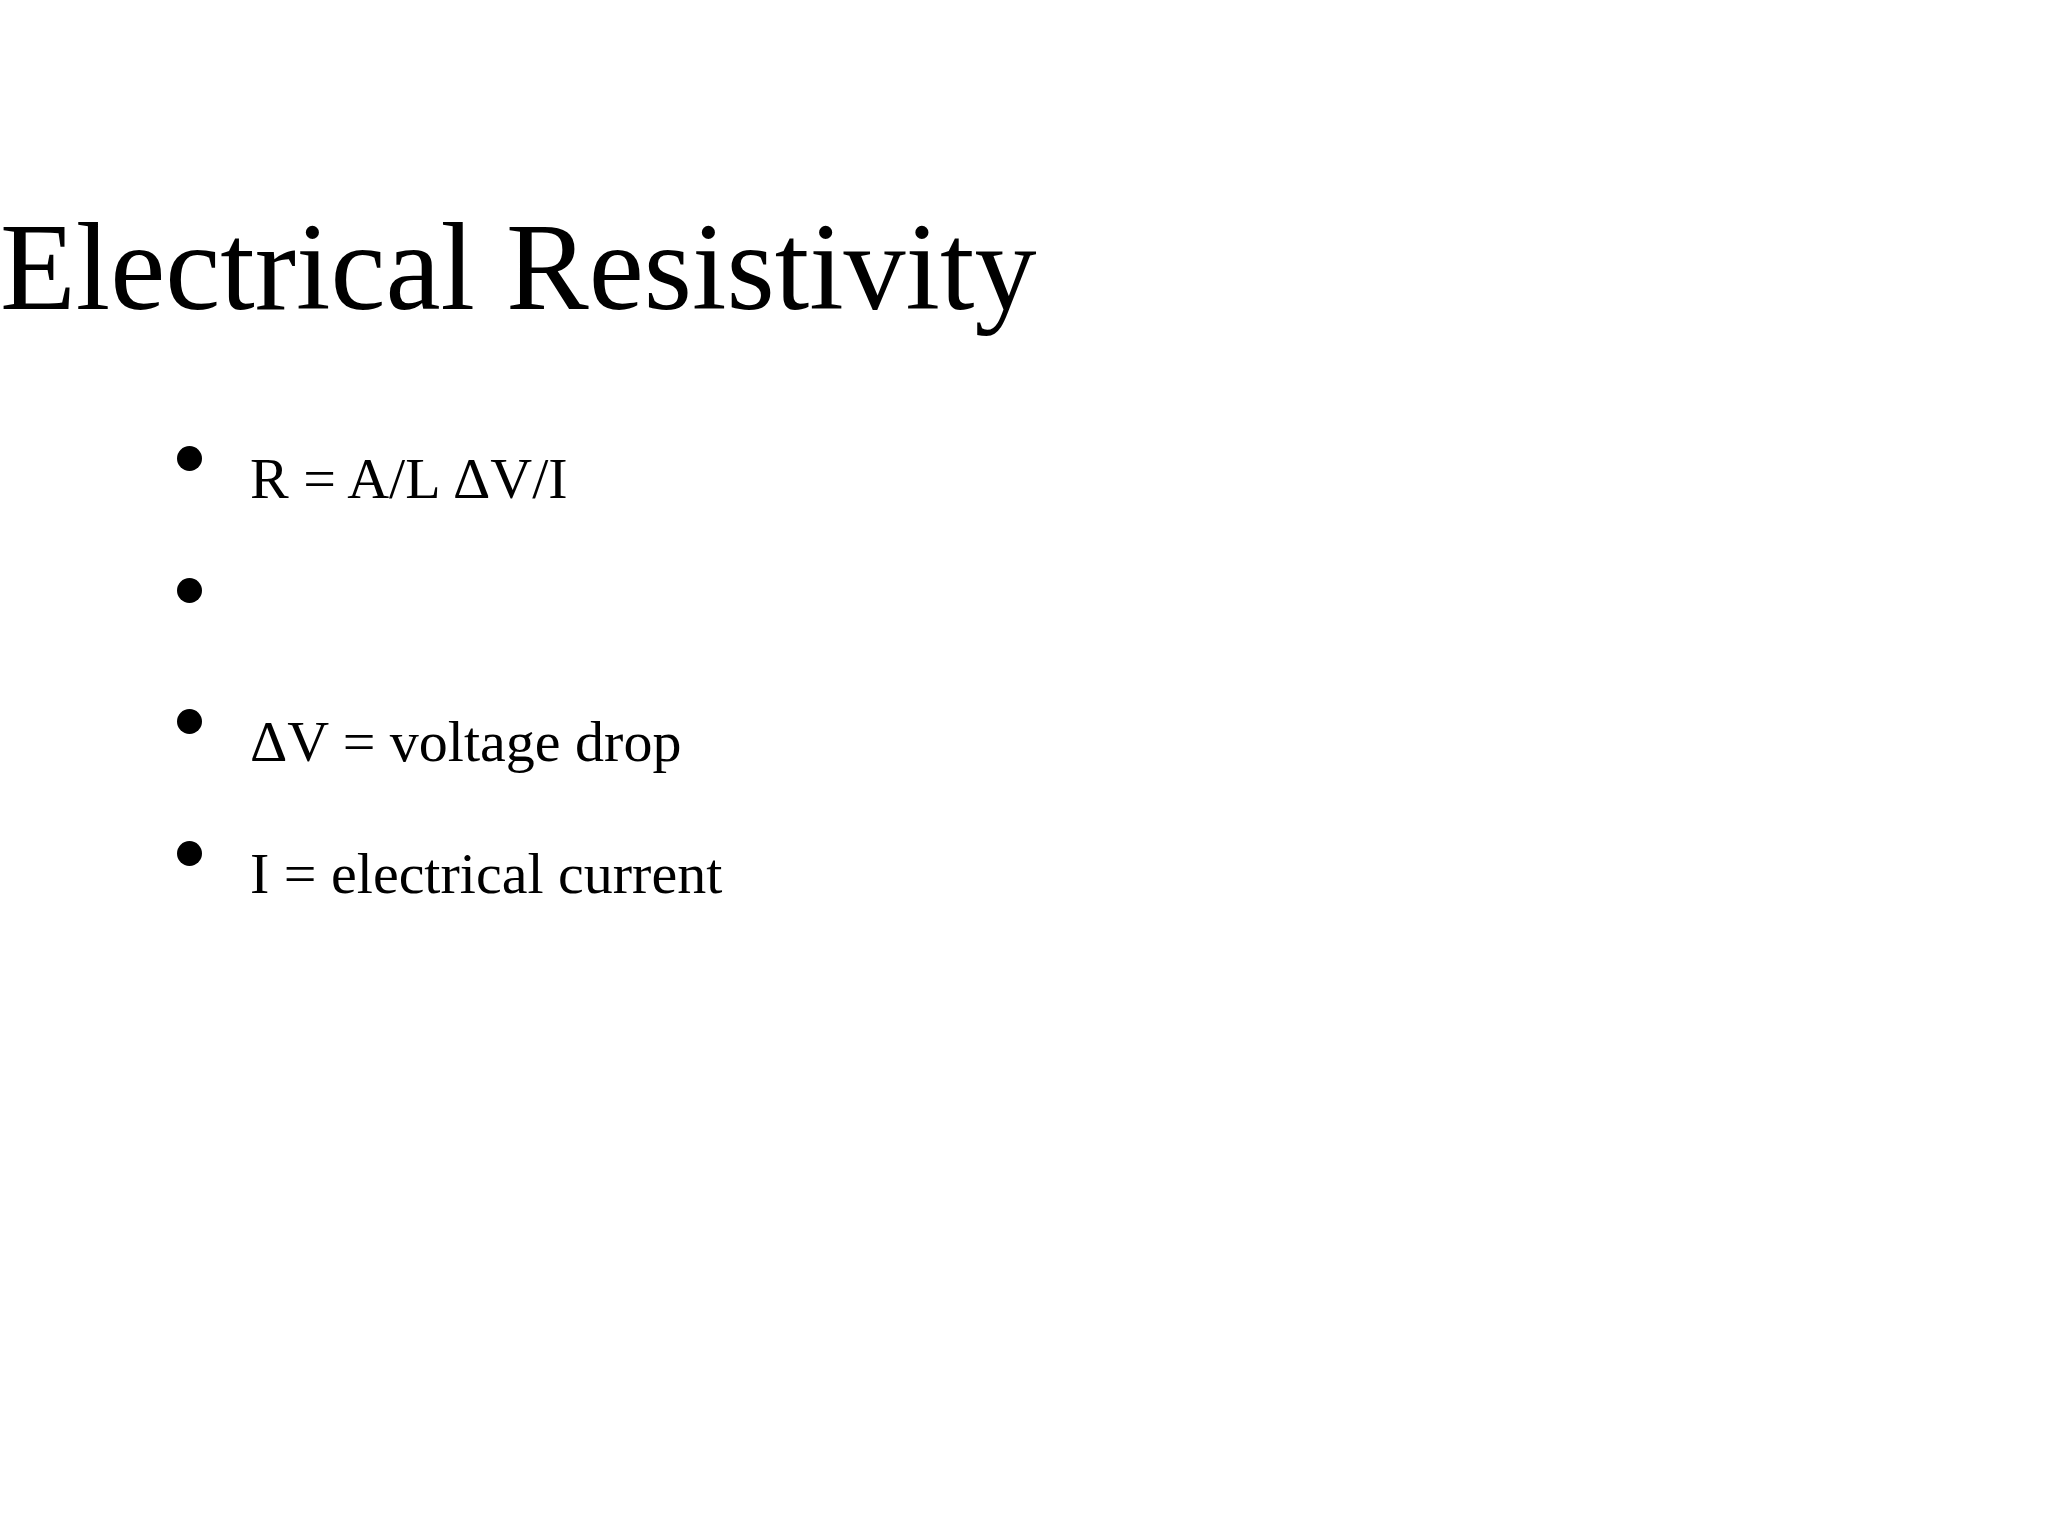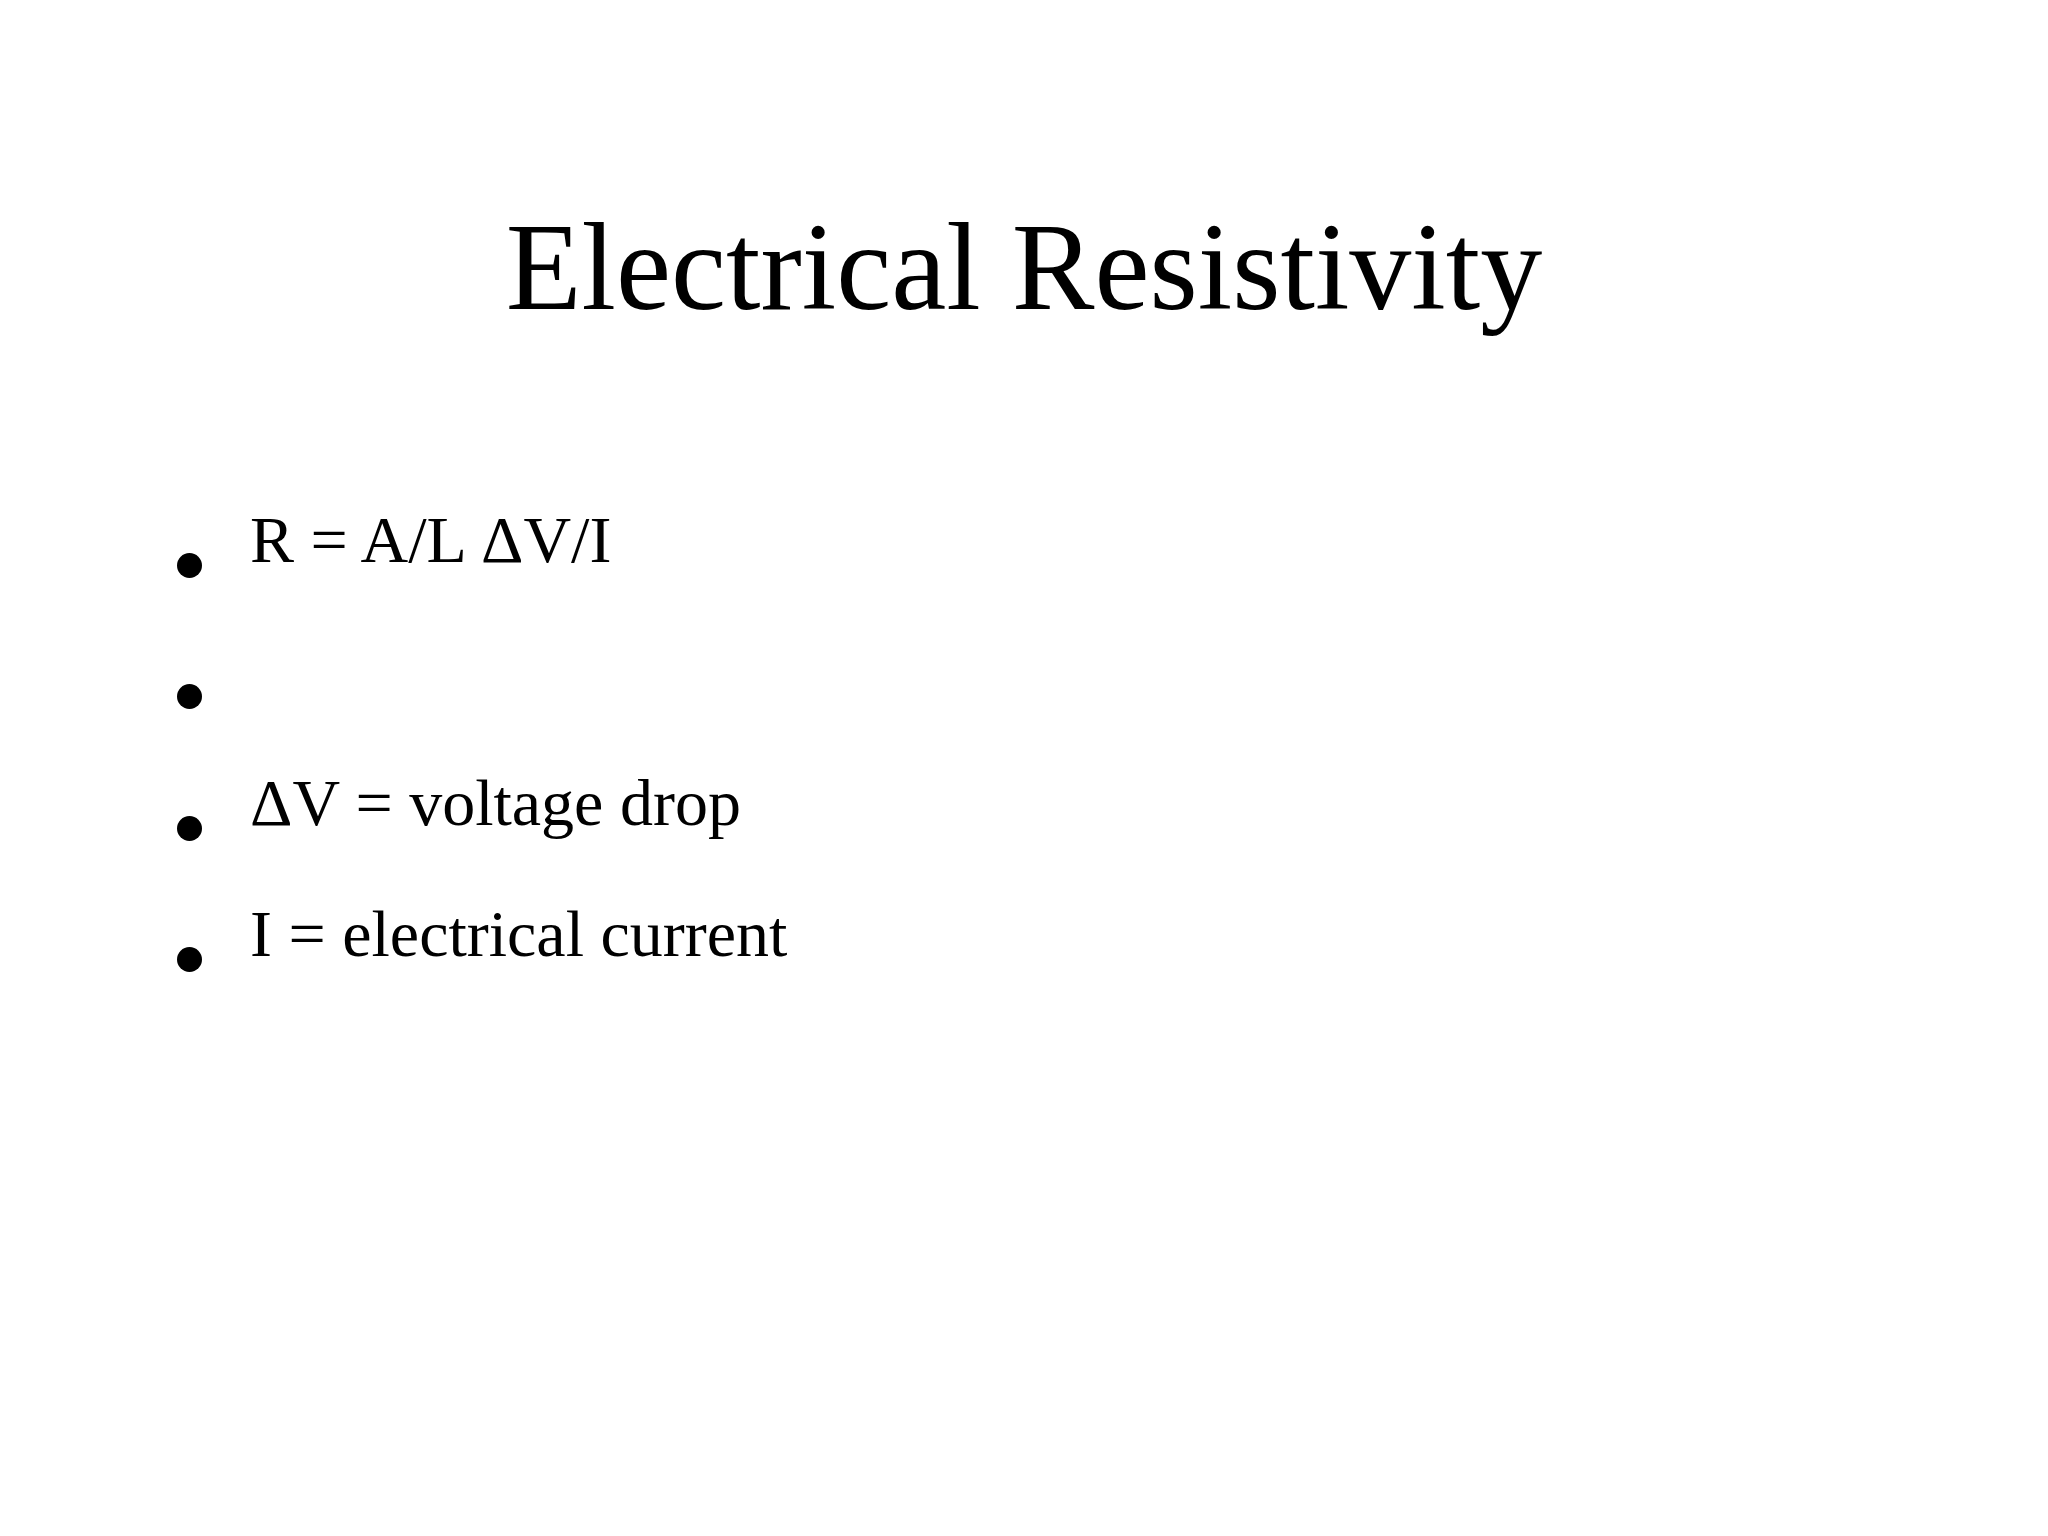--- a/index.html
+++ b/index.html
@@ -18,39 +18,38 @@
     color: var(--fg);
     font-family: "Liberation Serif", "DejaVu Serif", serif;
     overflow: hidden;
   }
   .slide-title {
     position: absolute;
     top: 206px;
     left: 0;
     width: 100%;
     margin: 0;
-    text-align: center;
     font-size: 124px;
     font-weight: normal;
     line-height: 1;
     white-space: nowrap;
   }
   .bullet-list {
     position: absolute;
     top: 446px;
     left: 177px;
     margin: 0;
     padding: 0;
     list-style: none;
   }
   .bullet-item {
     display: flex;
-    align-items: flex-end;
+    align-items: flex-start;
     height: 131.5px;
-    font-size: 66px;
+    font-size: 58px;
     line-height: 1.15;
     white-space: nowrap;
   }
   .bullet-dot {
     flex: none;
     width: 25px;
     height: 25px;
     border-radius: 50%;
     background: currentColor;
     margin-right: 48px;

